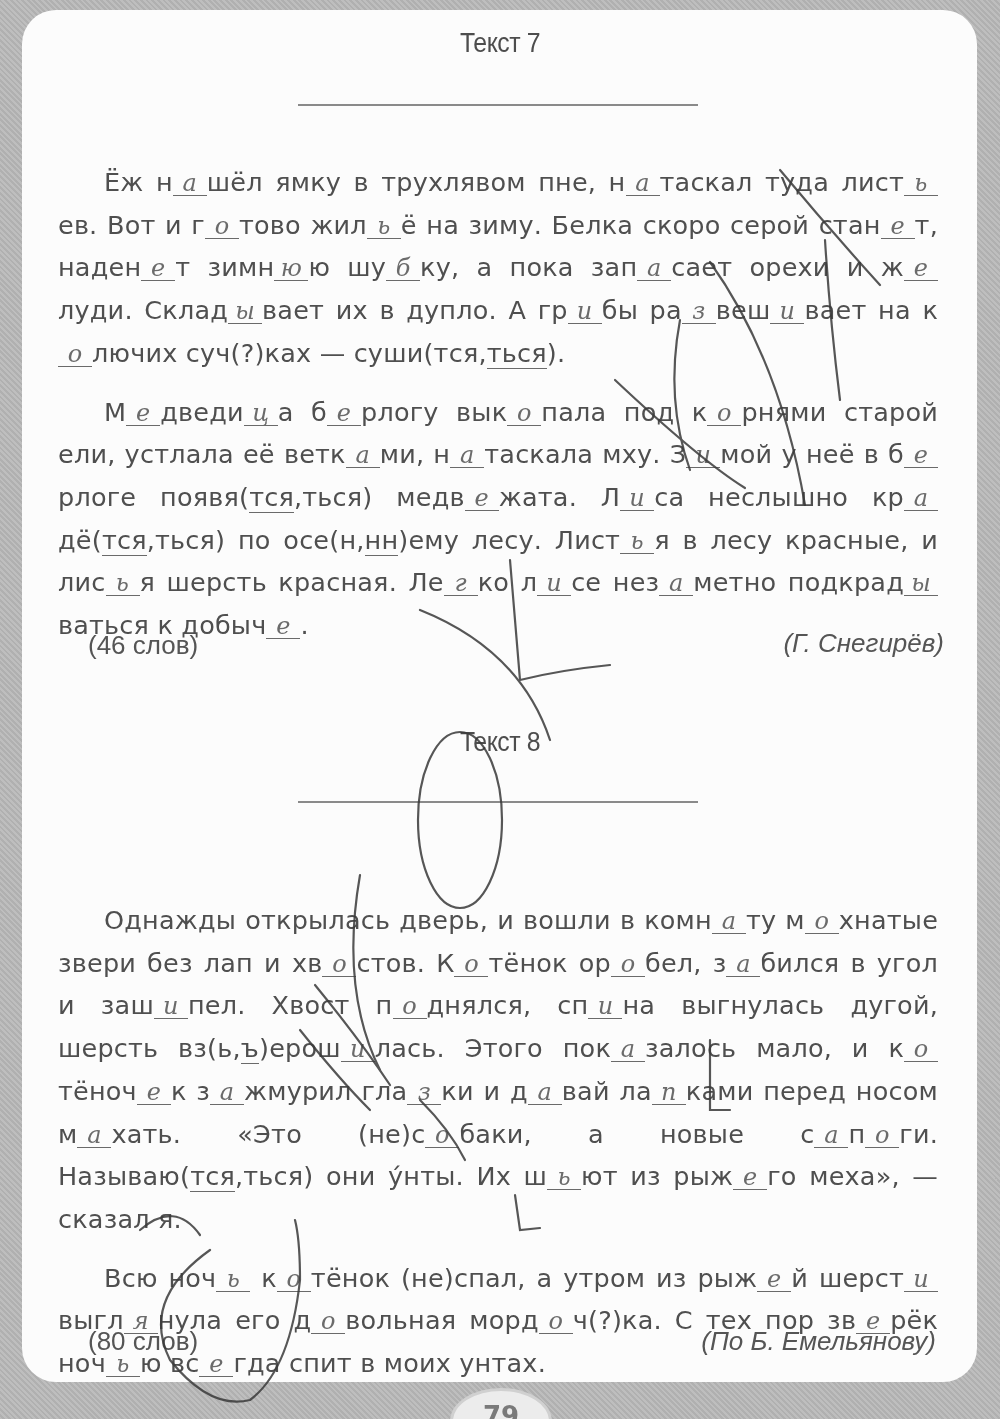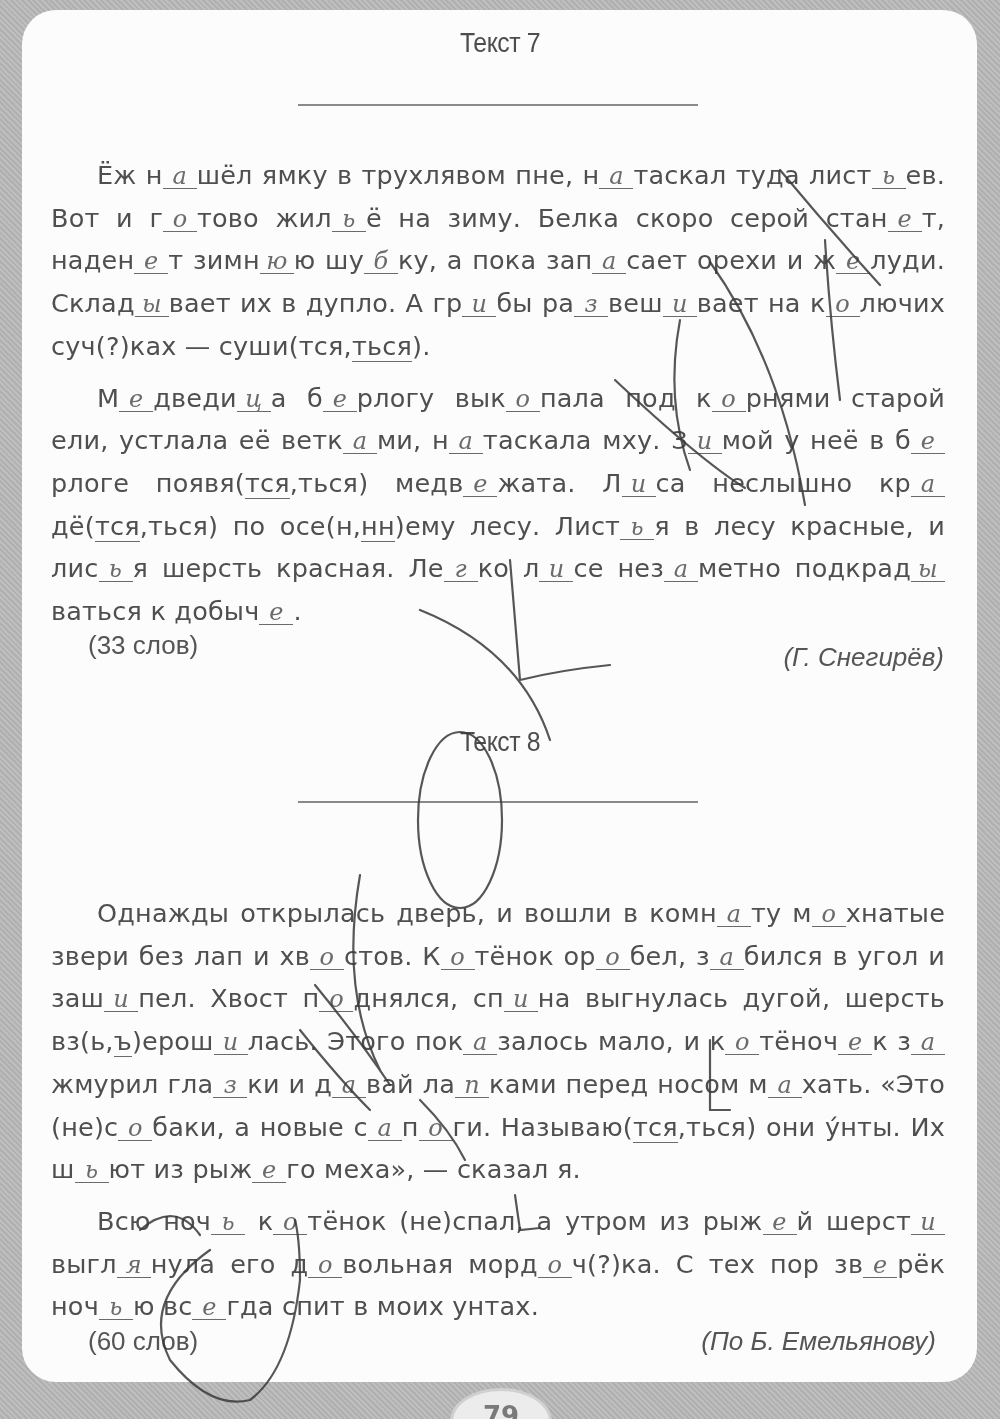--- a/index.html
+++ b/index.html
@@ -17,21 +17,21 @@
     position:absolute; left:0; width:1000px; text-align:center;
     font-family:"Liberation Sans", sans-serif; font-size:27px; color:#4d4d4d;
     letter-spacing:-0.5px; transform:scaleX(0.92);
   }
   .rule { position:absolute; height:2px; background:#8a8a8a; }
   .para {
     position:absolute; left:42px; width:912px;
     font-size:25.5px; line-height:42.7px; text-align:justify; color:#4f4f4f;
     letter-spacing:0.2px;
   }
-  .para p { margin:9px; text-indent:46px; }
+  .para p { margin:16px; text-indent:46px; }
   .gap {
     display:inline-block; min-width:34px; border-bottom:1.5px solid #6a6a6a;
     text-align:center; line-height:24px; font-family:"DejaVu Serif", serif;
     font-style:italic; font-size:24px; color:#6b6b6b; text-indent:0;
   }
   .u { border-bottom:1.5px solid #6a6a6a; }
   .meta {
     position:absolute; font-family:"Liberation Sans", sans-serif; font-size:26px; color:#555;
   }
   .meta.author { font-style:italic; }
@@ -48,32 +48,32 @@
 <div class="page"></div>
 
 <div class="title" style="top:28px">Текст 7</div>
 <div class="rule" style="left:298px; top:104px; width:400px;"></div>
 
 <div class="para" style="top:145px">
   <p>Ёж н<span class="gap">а</span>шёл ямку в трухлявом пне, н<span class="gap">а</span>таскал туда лист<span class="gap">ь</span>ев. Вот и г<span class="gap">о</span>тово жил<span class="gap">ь</span>ё на зиму. Белка скоро серой стан<span class="gap">е</span>т, наден<span class="gap">е</span>т зимн<span class="gap">ю</span>ю шу<span class="gap">б</span>ку, а пока зап<span class="gap">а</span>сает орехи и ж<span class="gap">е</span>луди. Склад<span class="gap">ы</span>вает их в дупло. А гр<span class="gap">и</span>бы ра<span class="gap">з</span>веш<span class="gap">и</span>вает на к<span class="gap">о</span>лючих суч(?)ках — суши(тся,<span class="u">ться</span>).</p>
   <p>М<span class="gap">е</span>дведи<span class="gap">ц</span>а б<span class="gap">е</span>рлогу вык<span class="gap">о</span>пала под к<span class="gap">о</span>рнями старой ели, устлала её ветк<span class="gap">а</span>ми, н<span class="gap">а</span>таскала мху. З<span class="gap">и</span>мой у неё в б<span class="gap">е</span>рлоге появя(<span class="u">тся</span>,ться) медв<span class="gap">е</span>жата. Л<span class="gap">и</span>са неслышно кр<span class="gap">а</span>дё(<span class="u">тся</span>,ться) по осе(н,<span class="u">нн</span>)ему лесу. Лист<span class="gap">ь</span>я в лесу красные, и лис<span class="gap">ь</span>я шерсть красная. Ле<span class="gap">г</span>ко л<span class="gap">и</span>се нез<span class="gap">а</span>метно подкрад<span class="gap">ы</span>ваться к добыч<span class="gap">е</span>.</p>
 </div>
 
-<div class="meta" style="left:88px; top:630px;">(33 слов)</div>
-<div class="meta author" style="right:56px; top:642px;margin-left:40px;">(Г. Снегирёв)</div>
+<div class="meta" style="left:88px; top:630px;">(46 слов)</div>
+<div class="meta author" style="right:56px; top:628px;margin-left:40px;">(Г. Снегирёв)</div>
 
 <div class="title" style="top:727px">Текст 8</div>
 <div class="rule" style="left:298px; top:801px; width:400px;"></div>
 
 <div class="para" style="top:883px">
   <p>Однажды открылась дверь, и вошли в комн<span class="gap">а</span>ту м<span class="gap">о</span>хнатые звери без лап и хв<span class="gap">о</span>стов. К<span class="gap">о</span>тёнок ор<span class="gap">о</span>бел, з<span class="gap">а</span>бился в угол и заш<span class="gap">и</span>пел. Хвост п<span class="gap">о</span>днялся, сп<span class="gap">и</span>на выгнулась дугой, шерсть вз(ь,<span class="u">ъ</span>)ерош<span class="gap">и</span>лась. Этого пок<span class="gap">а</span>залось мало, и к<span class="gap">о</span>тёноч<span class="gap">е</span>к з<span class="gap">а</span>жмурил гла<span class="gap">з</span>ки и д<span class="gap">а</span>вай ла<span class="gap">п</span>ками перед носом м<span class="gap">а</span>хать. «Это (не)с<span class="gap">о</span>баки, а новые с<span class="gap">а</span>п<span class="gap">о</span>ги. Называю(<span class="u">тся</span>,ться) они у́нты. Их ш<span class="gap">ь</span>ют из рыж<span class="gap">е</span>го меха», — сказал я.</p>
   <p>Всю ноч<span class="gap">ь</span> к<span class="gap">о</span>тёнок (не)спал, а утром из рыж<span class="gap">е</span>й шерст<span class="gap">и</span> выгл<span class="gap">я</span>нула его д<span class="gap">о</span>вольная морд<span class="gap">о</span>ч(?)ка. С тех пор зв<span class="gap">е</span>рёк ноч<span class="gap">ь</span>ю вс<span class="gap">е</span>гда спит в моих унтах.</p>
 </div>
 
-<div class="meta" style="left:88px; top:1326px;">(60 слов)</div>
+<div class="meta" style="left:88px; top:1326px;">(80 слов)</div>
 <div class="meta author" style="right:64px; top:1326px;">(По Б. Емельянову)</div>
 
 <div class="page-num">79</div>
 
 <svg class="scribble" width="1000" height="1419">
   <g fill="none" stroke="#3a3a3a" stroke-width="2.2" stroke-linecap="round" opacity="0.85">
     <path d="M780 170 Q830 230 880 285"></path>
     <path d="M825 240 Q830 320 840 400"></path>
     <path d="M710 262 Q780 360 805 505"></path>
     <path d="M680 320 Q665 400 690 470"></path>

